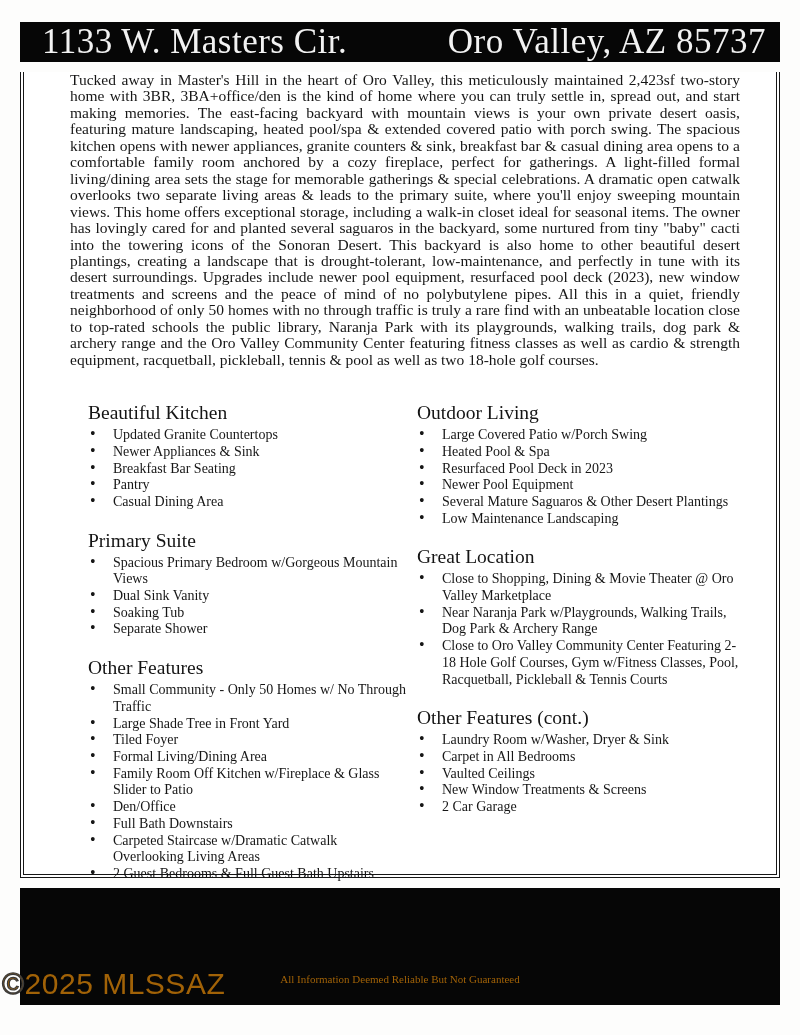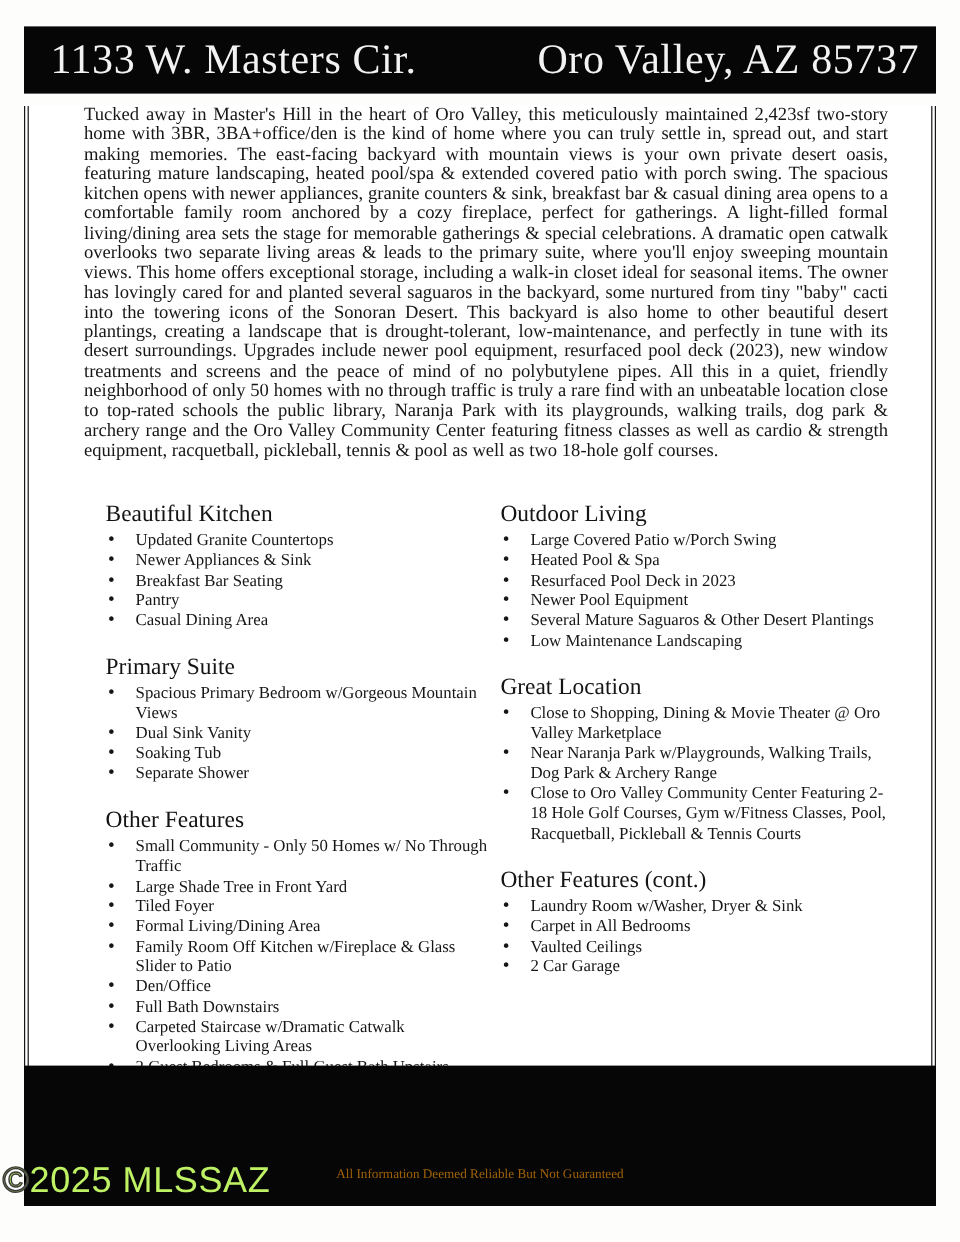--- a/index.html
+++ b/index.html
@@ -14,21 +14,21 @@
     background: #fdfdfc;
     overflow: hidden;
   }
   .doc-frame {
     position: absolute;
     left: 20px; top: 22px;
     width: 760px;
   }
   
   .header-bar {
-    height: 56px;
+    height: 40px;
     background: #060606;
     display: flex;
     justify-content: space-between;
     align-items: center;
     padding: 0 14px 2px 22px;
     box-sizing: border-box;
   }
   .header-bar .title {
     color: #f2f2f2;
     font-size: 35px;
@@ -84,21 +84,21 @@
     left: 20px; top: 888px;
     width: 760px; height: 117px;
     background: #060606;
   }
   .copyright {
     position: absolute;
     left: -18px; bottom: 6px;
     font-family: "Liberation Sans", sans-serif;
     font-size: 30px;
     line-height: 1;
-    color: #bef264;
+    color: #a16207;
     white-space: nowrap;
     letter-spacing: 0.5px;
   }
   .copyright .copy-symbol {
     -webkit-text-stroke: 1.2px #3a3a3a;
   }
   .disclaimer {
     position: absolute;
     left: 50%; bottom: 20px;
     transform: translateX(-50%);
@@ -166,20 +166,21 @@
             <ul class="sec-list">
               <li>Close to Shopping, Dining &amp; Movie Theater @ Oro Valley Marketplace</li>
               <li>Near Naranja Park w/Playgrounds, Walking Trails, Dog Park &amp; Archery Range</li>
               <li>Close to Oro Valley Community Center Featuring 2-18 Hole Golf Courses, Gym w/Fitness Classes,  Pool, Racquetball, Pickleball &amp; Tennis Courts</li>
             </ul>
             <div class="sec-title">Other Features (cont.)</div>
             <ul class="sec-list">
               <li>Laundry Room w/Washer, Dryer &amp; Sink</li>
               <li>Carpet in All Bedrooms</li>
               <li>Vaulted Ceilings</li>
+              <li>New Window Treatments &amp; Screens</li>
               <li>2 Car Garage</li>
             </ul>
           </div>
       </div>
     </div>
 
   </div>
 
   <div class="footer-bar">
     <div class="copyright"><span class="copy-symbol">©</span><span>2025 MLSSAZ</span></div>

